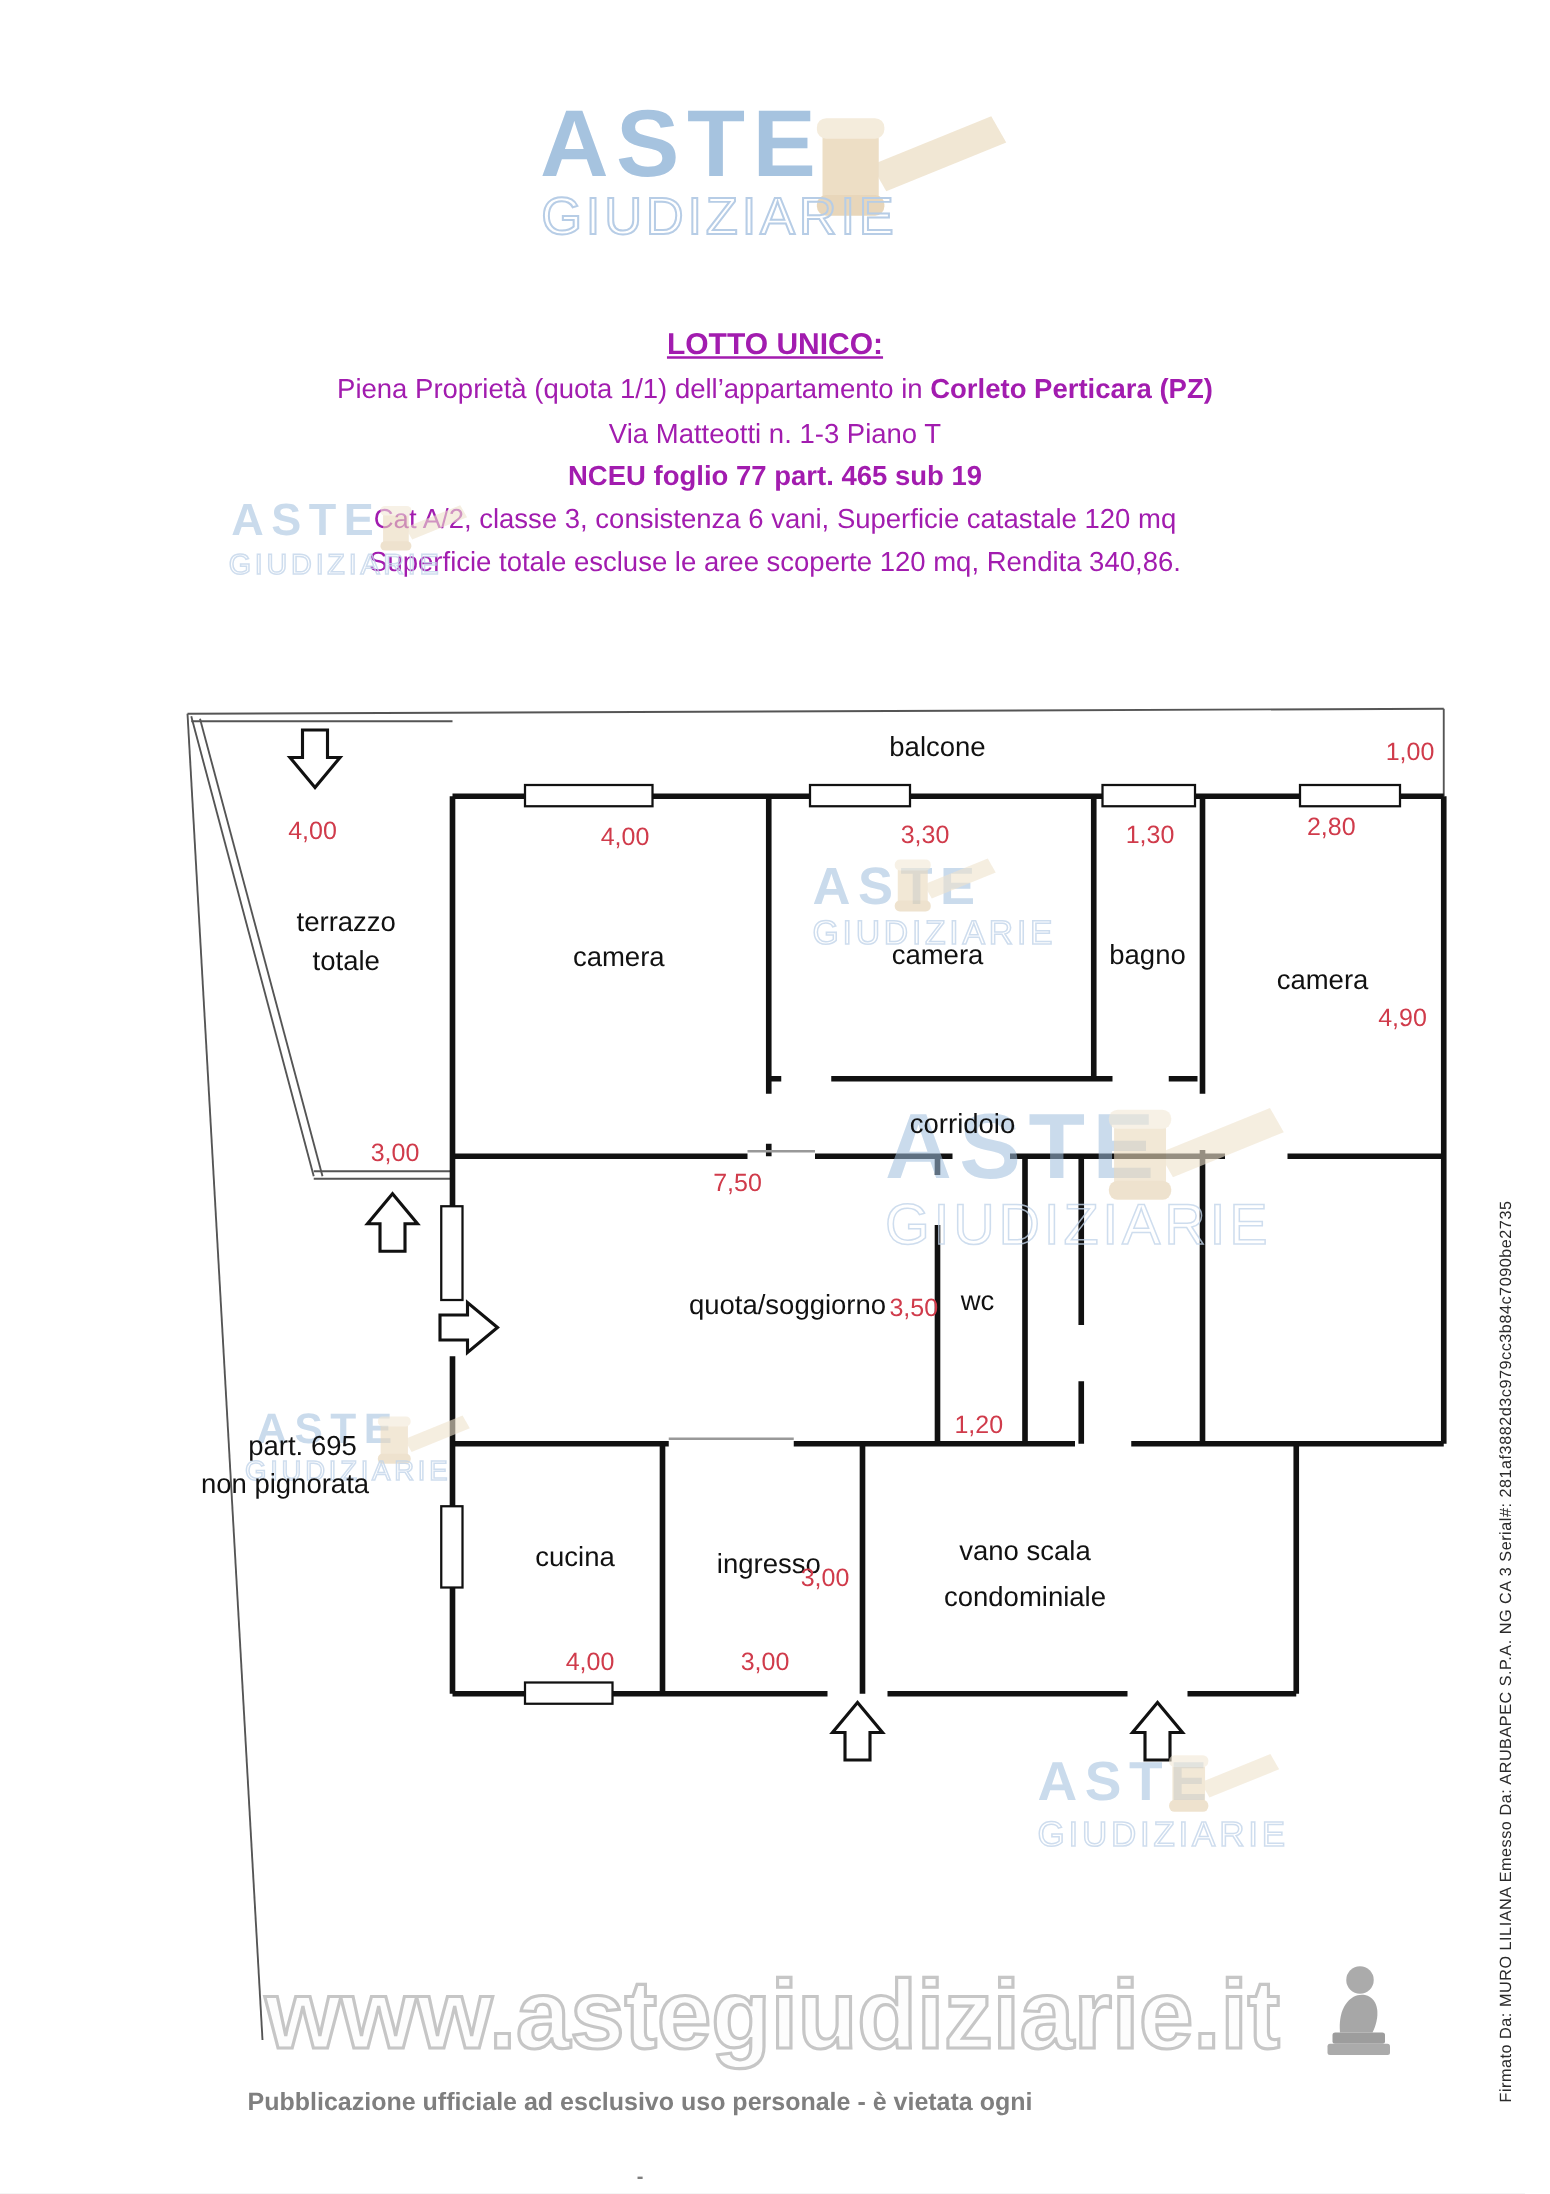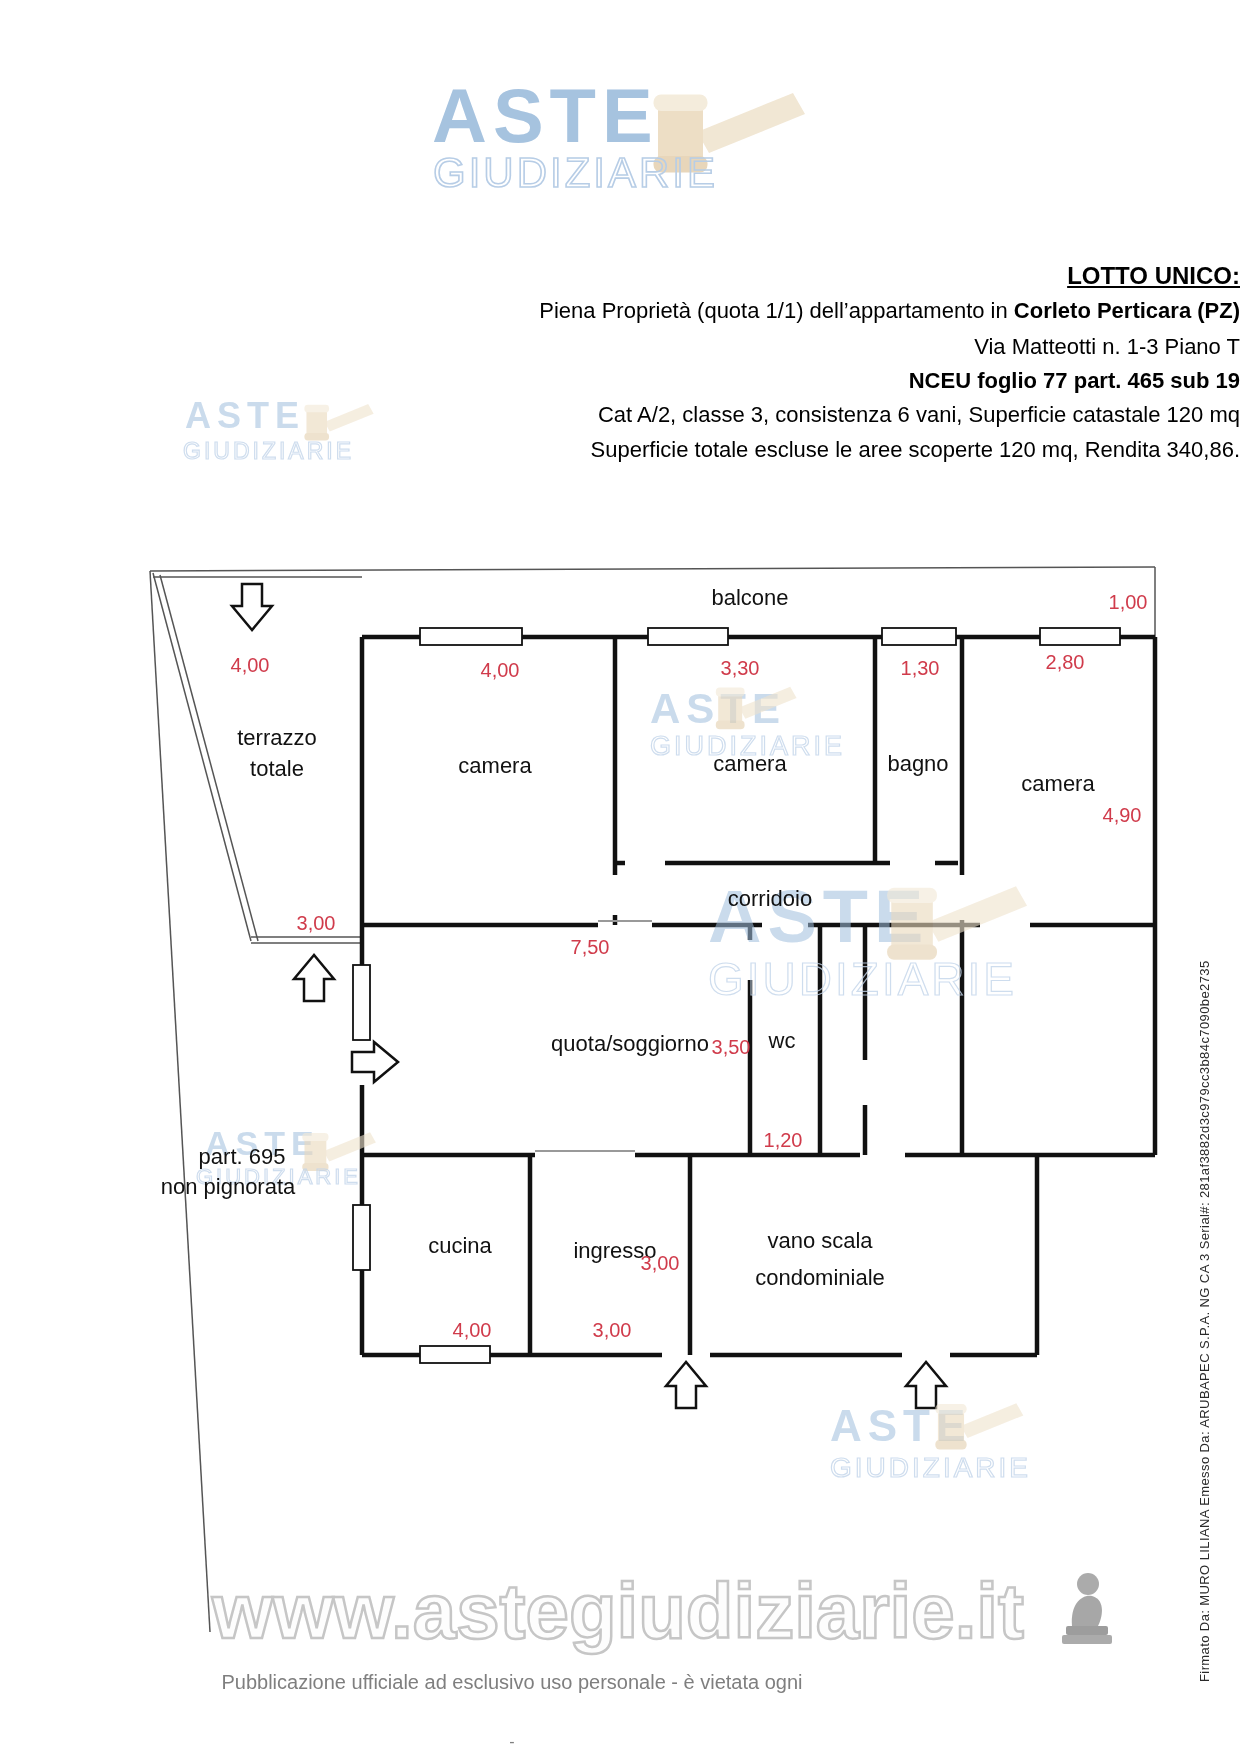--- a/index.html
+++ b/index.html
@@ -17,38 +17,38 @@
     -webkit-text-stroke:1.6px #b7cde6;letter-spacing:3px;line-height:1;font-weight:normal;
   }
   #logo-top .logo-aste{left:432px;top:78px;font-size:76px;}
   #logo-top .logo-giud{left:433px;top:152px;font-size:42px;}
   
   .wm .logo-aste{opacity:.55;}
   .wm .logo-giud{-webkit-text-stroke:1.2px #c3d5ea;opacity:.8;}
   .gavel{position:absolute;opacity:.85;}
   .wm .gavel{opacity:.6;}
   
-  .hline{position:absolute;width:1240px;text-align:right;color:#000000;}
+  .hline{position:absolute;width:1240px;text-align:center;color:#a21caf;}
   #h-title{top:262px;font-size:24px;font-weight:bold;text-decoration:underline;}
   #h-l1{top:298px;font-size:22px;}
   #h-l1 b{font-weight:bold;}
   #h-l2{top:334px;font-size:22px;}
   #h-l3{top:368px;font-size:22px;font-weight:bold;}
   #h-l4{top:402px;font-size:22px;}
   #h-l5{top:437px;font-size:22px;}
   
   .rlab{position:absolute;transform:translateX(-50%);font-size:22px;color:#111;white-space:nowrap;}
   .dim{position:absolute;transform:translateX(-50%);font-size:20px;color:#d03b4b;white-space:nowrap;}
   
   #www-wm{
     position:absolute;left:212px;top:1566px;font-size:78px;font-weight:bold;
     color:#fdfdfd;-webkit-text-stroke:2.5px #c6c6c6;letter-spacing:0px;white-space:nowrap;
   }
   
-  .fline{position:absolute;width:1024px;text-align:center;color:#7f7f7f;font-size:20px;}
+  .fline{position:absolute;width:1024px;text-align:center;color:#7f7f7f;font-size:20px;font-weight:bold;}
   #f-l1{top:1671px;}
   #f-l2{top:1703px;}
   #f-dash{top:1733px;font-size:16px;}
   
   #signature{
     position:absolute;left:1197px;top:1682px;width:820px;
     transform:rotate(-90deg);transform-origin:0 0;
     font-size:13px;color:#2a2a2a;letter-spacing:.4px;white-space:nowrap;
   }
   svg{display:block;}

